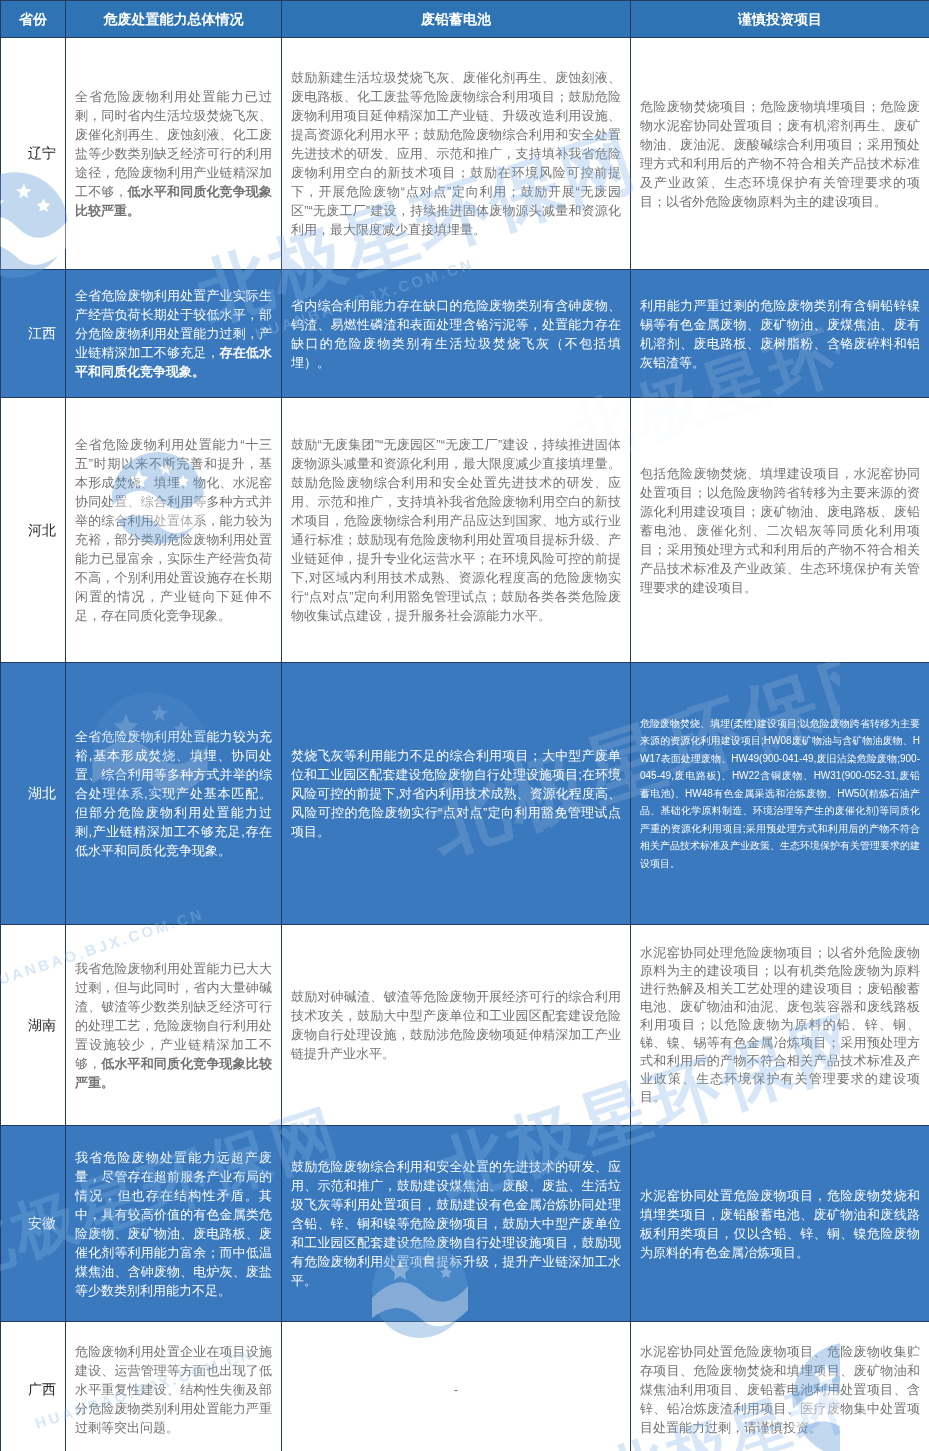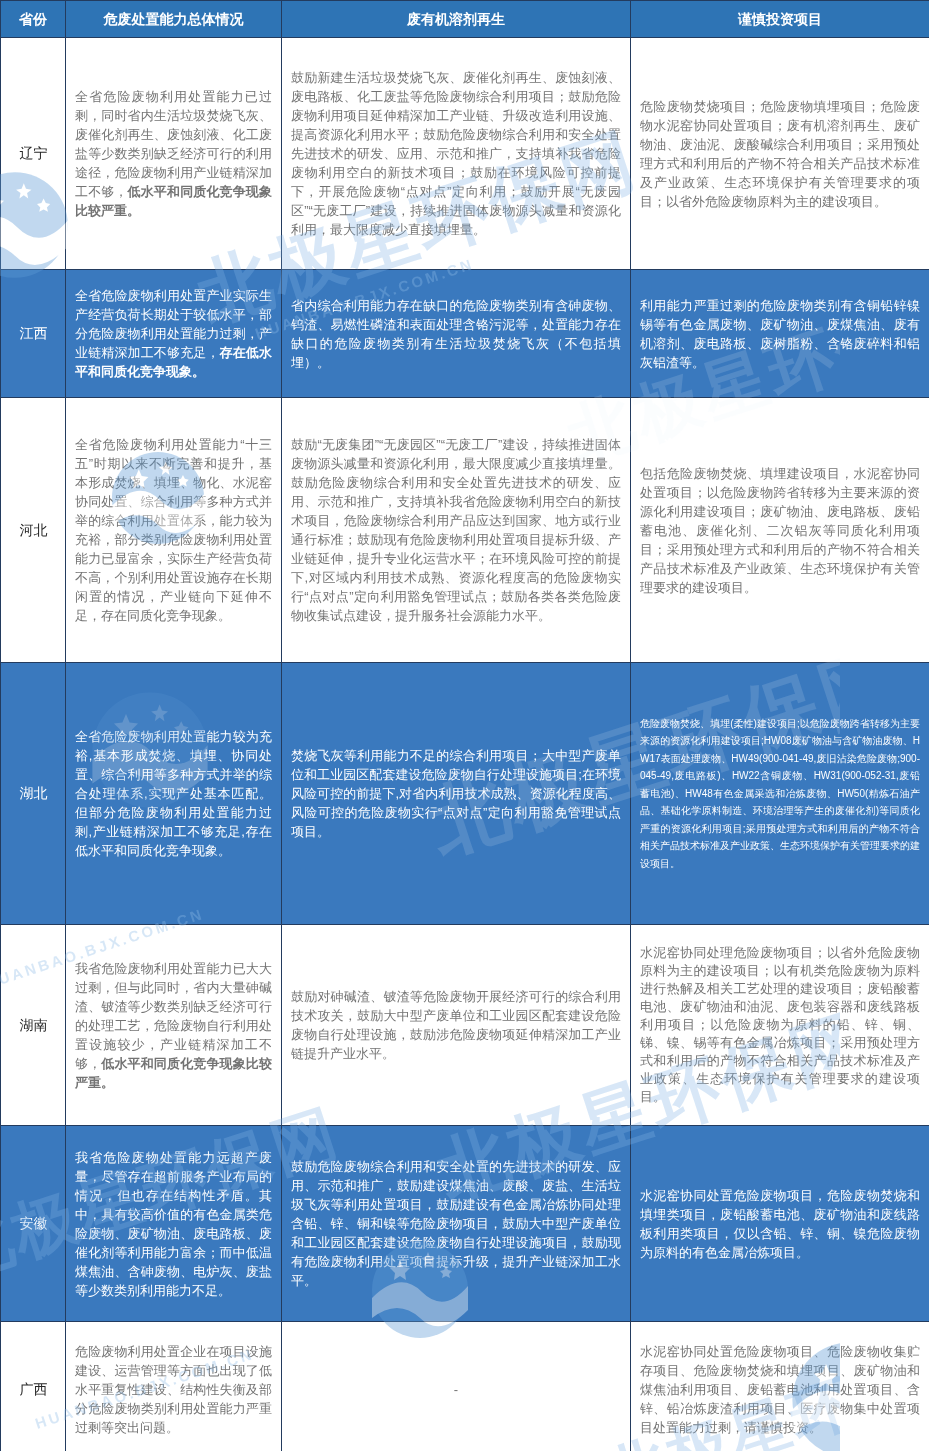--- a/index.html
+++ b/index.html
@@ -31,21 +31,21 @@
     text-align:center;height:32px;padding:2px 4px;line-height:16px;
   }
   tr.h-ln{height:232px;}
   tr.h-jx{height:128px;}
   tr.h-hb{height:265px;}
   tr.h-hub{height:262px;}
   tr.h-hun{height:201px;}
   tr.h-ah{height:196px;}
   tr.h-gx{height:135px;}
   td.province{
-    text-align:center;font-size:14px;padding-left:10px;color:#262626;
+    text-align:right;font-size:14px;padding-left:10px;color:#262626;
   }
   tr.blue td{
     background:#3A79BE;color:#FDFEFF;
   }
   tr.blue td.province{color:#FFFFFF;margin-left:26px;}
   td b{font-weight:bold;color:inherit;}
   td.center{text-align:center;}
   
   .wm-layer{
     position:absolute;inset:0;z-index:2;pointer-events:none;overflow:hidden;
@@ -85,21 +85,21 @@
     <colgroup>
       <col class="c-prov">
         <col class="c-overall">
         <col class="c-enc">
         <col class="c-caut">
     </colgroup>
     <thead>
       <tr>
         <th>省份</th>
         <th>危废处置能力总体情况</th>
-        <th>废有机溶剂再生</th>
+        <th>废铅蓄电池</th>
         <th>谨慎投资项目</th>
       </tr>
     </thead>
     <tbody>
       <tr class="h-ln">
         <td class="province">辽宁</td>
         <td><span>全省危险废物利用处置能力已过剩，同时省内生活垃圾焚烧飞灰、废催化剂再生、废蚀刻液、化工废盐等少数类别缺乏经济可行的利用途径，危险废物利用产业链精深加工不够，</span><b>低水平和同质化竞争现象比较严重。</b></td>
         <td>鼓励新建生活垃圾焚烧飞灰、废催化剂再生、废蚀刻液、废电路板、化工废盐等危险废物综合利用项目；鼓励危险废物利用项目延伸精深加工产业链、升级改造利用设施、提高资源化利用水平；鼓励危险废物综合利用和安全处置先进技术的研发、应用、示范和推广，支持填补我省危险废物利用空白的新技术项目；鼓励在环境风险可控前提下，开展危险废物“点对点”定向利用；鼓励开展“无废园区”“无废工厂”建设，持续推进固体废物源头减量和资源化利用，最大限度减少直接填埋量。</td>
         <td>危险废物焚烧项目；危险废物填埋项目；危险废物水泥窑协同处置项目；废有机溶剂再生、废矿物油、废油泥、废酸碱综合利用项目；采用预处理方式和利用后的产物不符合相关产品技术标准及产业政策、生态环境保护有关管理要求的项目；以省外危险废物原料为主的建设项目。</td>
       </tr>

